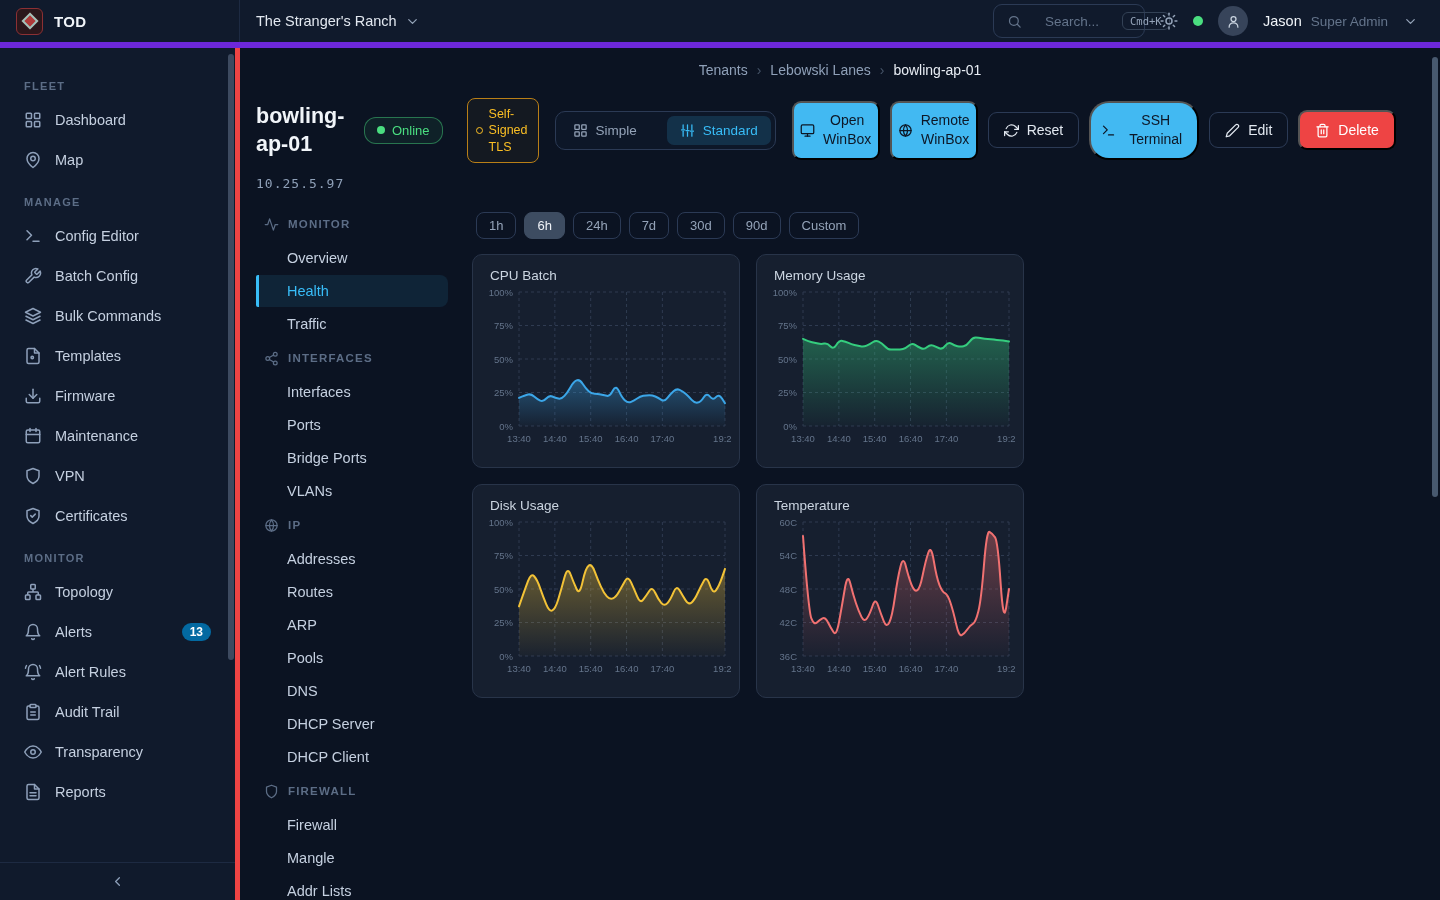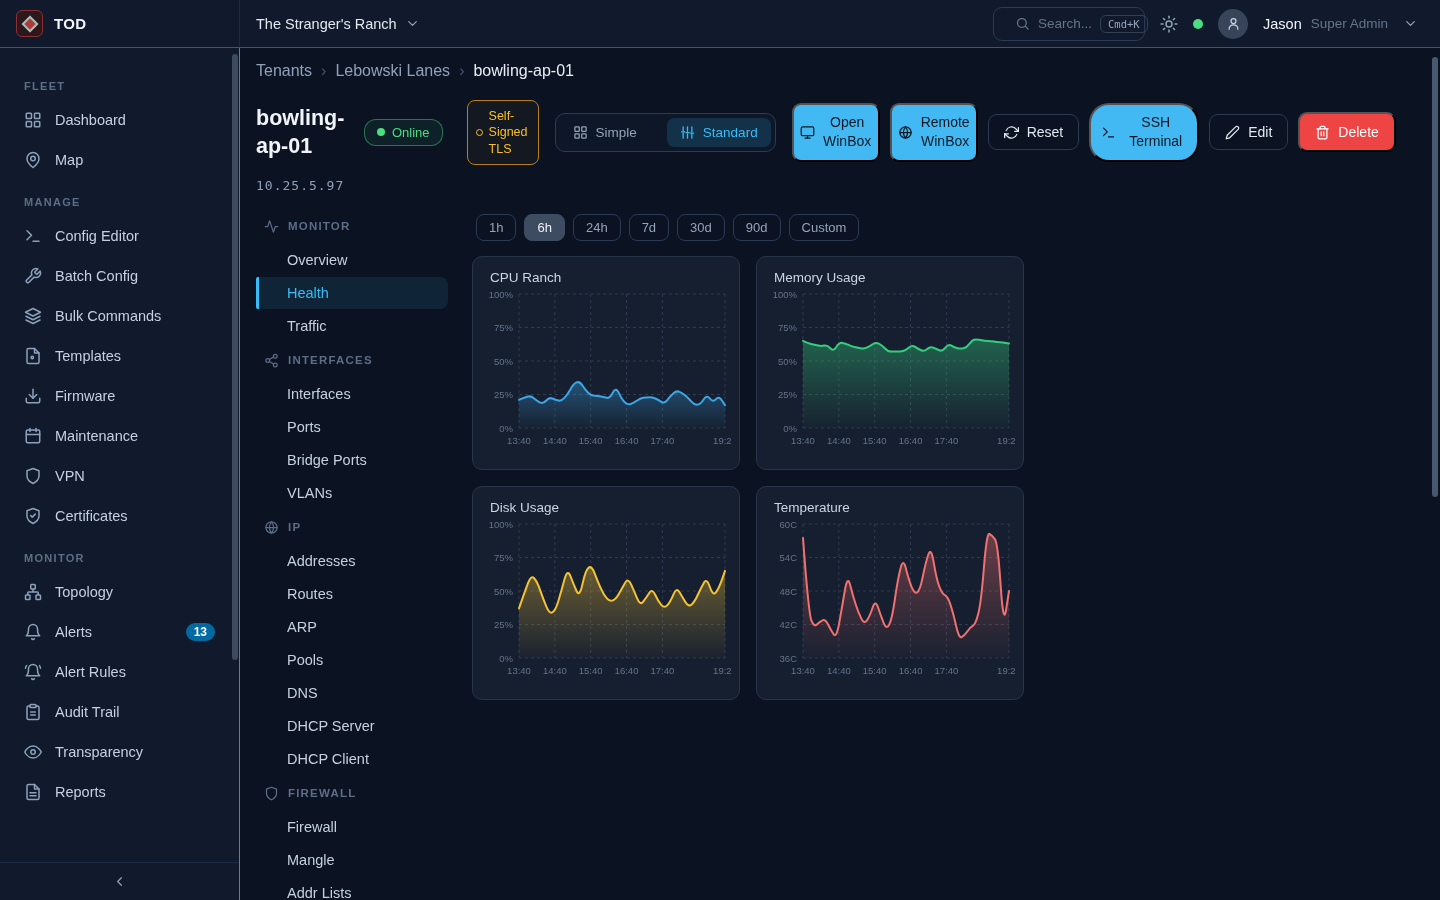--- a/index.html
+++ b/index.html
@@ -9,21 +9,21 @@
     background:#0b1322; color:#e2e8f0;
     font-family:"Liberation Sans", sans-serif;
     -webkit-font-smoothing:antialiased;
   }
   .ic { width:18px; height:18px; flex:none; }
   .ic-sm { width:15px; height:15px; flex:none; }
 
   
   .topbar {
     position:fixed; top:0; left:0; right:0; height:48px;
-    background:#101a2c; border-bottom:1px solid #6d28d9;
+    background:#101a2c; border-bottom:6px solid #6d28d9;
     display:flex; align-items:center; z-index:20;
   }
   .topbar-left {
     width:240px; height:100%; flex:none;
     display:flex; align-items:center; gap:11px;
     padding:0 16px; border-right:1px solid #1d2a42;
   }
   .logo {
     width:27px; height:27px; border-radius:6px; position:relative; flex:none;
     background:#2b171c; border:1px solid #8c3034;
@@ -35,41 +35,41 @@
   }
   .app-name { font-size:15px; font-weight:bold; letter-spacing:.3px; color:#f1f5f9; }
   .tenant {
     margin-left:16px; display:flex; align-items:center; gap:8px;
     font-size:14.5px; color:#e2e8f0; cursor:pointer;
   }
   .tenant .ic-sm { color:#94a3b8; }
   .topbar-right { margin-left:auto; display:flex; align-items:center; gap:15px; padding-right:22px; }
   .searchbox {
     width:152px; height:34px; border:1px solid #2b3a55; border-radius:9px;
-    display:flex; align-items:center; gap:8px; padding:0 21px; color:#64748b;
+    display:flex; align-items:center; gap:23px; padding:0 13px; color:#64748b;
   }
   .searchbox .ph { font-size:13.5px; flex:1; }
   .kbd {
     border:1px solid #334155; border-radius:6px; padding:2px 7px;
     font-size:10.5px; color:#94a3b8; font-family:"DejaVu Sans Mono", monospace;
   }
   .theme-toggle { color:#94a3b8; display:flex; }
   .status-dot { width:10px; height:10px; border-radius:50%; background:#4ade80; }
   .avatar {
     width:30px; height:30px; border-radius:50%; background:#37445a;
     display:flex; align-items:center; justify-content:center; color:#cbd5e1;
   }
   .user-name { font-size:14.5px; color:#f1f5f9; }
   .user-role { font-size:13.5px; color:#64748b; margin-left:-6px; }
   .user-chevron { color:#94a3b8; display:flex; }
 
   
   .sidebar {
     position:fixed; top:48px; left:0; bottom:0; width:240px;
-    background:#101a2c; border-right:1px solid #ef4444; z-index:10;
+    background:#101a2c; border-right:5px solid #ef4444; z-index:10;
   }
   .sidebar-inner { padding:16px 12px 0 12px; }
   .side-section-label {
     font-size:11px; font-weight:bold; letter-spacing:1.3px;
     color:#5c6d86; margin:16px 12px 8px 12px;
   }
   .side-item {
     display:flex; align-items:center; gap:13px;
     padding:11px 12px; border-radius:8px; cursor:pointer;
     font-size:14.5px; color:#c5d0e0;
@@ -94,21 +94,21 @@
   .main {
     position:absolute; top:48px; left:240px; right:0; bottom:0;
     background:#0b1322; overflow:hidden;
   }
   .main-scrollbar {
     position:absolute; right:2px; top:9px; width:6px; height:440px;
     background:#48596f; border-radius:3px; z-index:15;
   }
   .content { padding:14px 16px 0 16px; }
 
-  .breadcrumb { display:flex; align-items:center; gap:9px; font-size:16px; color:#8fa0b8; }
+  .breadcrumb { display:flex; align-items:center; gap:9px; font-size:14px; color:#8fa0b8;justify-content:center; }
   .breadcrumb .sep { color:#475569; }
   .breadcrumb .current { color:#e8edf4; }
   .crumb { cursor:pointer; }
 
   .device-header { display:flex; align-items:center; gap:10px; margin-top:20px; }
   .device-name { width:96px; flex:none; font-size:21.5px; font-weight:bold; line-height:1.32; color:#f1f5f9; }
 
   .pill-online {
     display:flex; align-items:center; gap:7px;
     border:1px solid rgba(74,222,128,.45); background:rgba(74,222,128,.07);
@@ -558,21 +558,21 @@
           <button class="time-pill active">6h</button>
           <button class="time-pill">24h</button>
           <button class="time-pill">7d</button>
           <button class="time-pill">30d</button>
           <button class="time-pill">90d</button>
           <button class="time-pill">Custom</button>
         </div>
 
         <div class="charts-grid">
           <div class="chart-card">
-            <div class="chart-title">CPU Ranch</div>
+            <div class="chart-title">CPU Batch</div>
             <svg class="chart-svg" viewBox="0 0 248 168">
                 <defs>
                   <linearGradient id="g0" x1="0" y1="0" x2="0" y2="1">
                     <stop offset="0" stop-color="#3ba6e8" stop-opacity="0.38"></stop>
                     <stop offset="1" stop-color="#3ba6e8" stop-opacity="0.02"></stop>
                   </linearGradient>
                 </defs>
                 <line x1="36" y1="140" x2="242" y2="140" stroke="#2f3b51" stroke-width="1" stroke-dasharray="3 3"></line>
                 <text x="30" y="143.5" text-anchor="end" font-size="9.5" fill="#64748b" font-family="Liberation Sans, sans-serif">0%</text>
                 <line x1="36" y1="106.5" x2="242" y2="106.5" stroke="#2f3b51" stroke-width="1" stroke-dasharray="3 3"></line>

